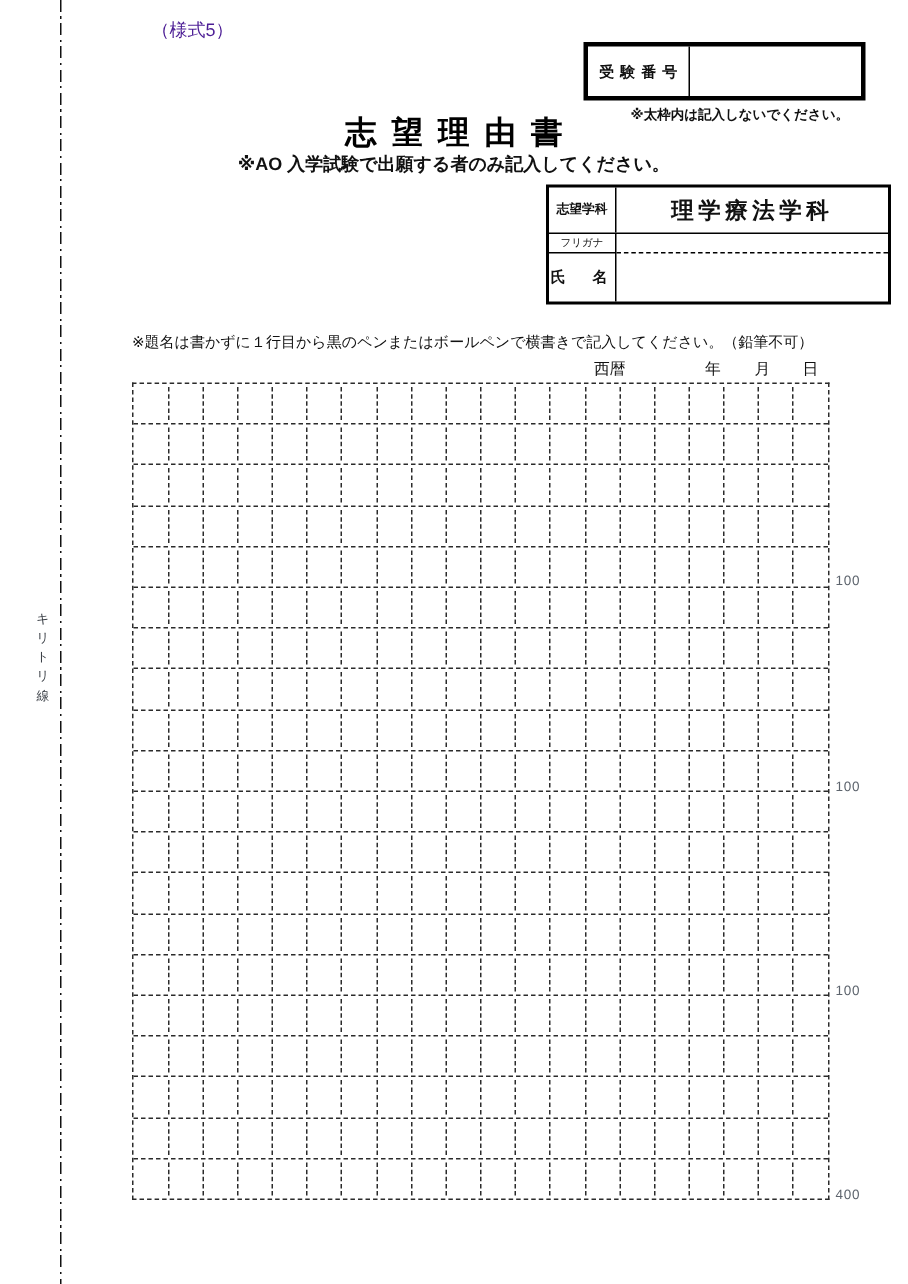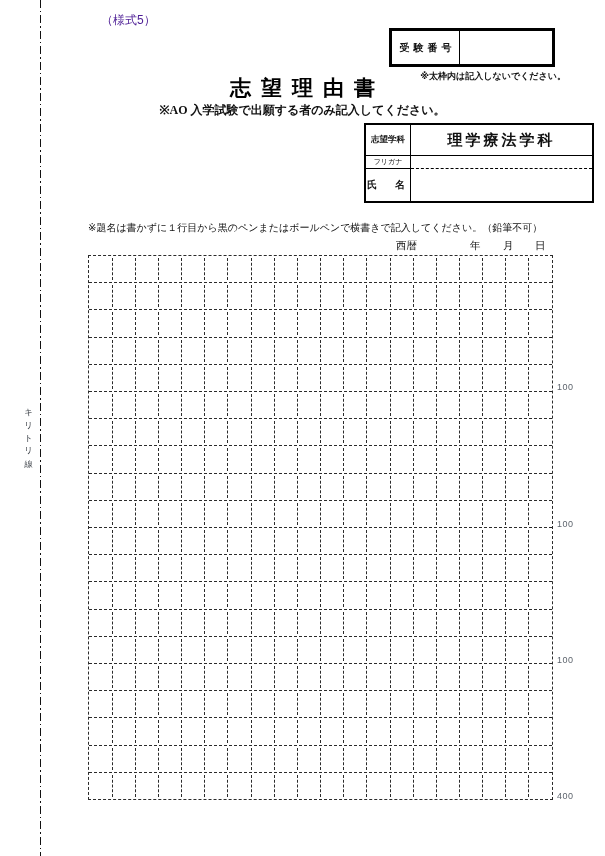--- a/index.html
+++ b/index.html
@@ -20,42 +20,42 @@
   .cutline-label {
     position:absolute; left:23px; top:402px;
     writing-mode:vertical-rl; text-orientation:upright;
     font-size:8.5px; letter-spacing:3px; color:#3a3f46;
   }
 
   
   .form-code { position:absolute; left:73px; top:12px; font-size:12px; color:#4c1d95;margin-left:28px; }
 
   .exam-box {
-    position:absolute; left:389px; top:28px; width:166px; height:39px;
+    position:absolute; left:389px; top:28px; width:188px; height:39px;
     border:3px solid #000; display:flex; background:#fff;
   }
   .exam-box .label {
     width:68px; border-right:1px solid #000; display:flex;
     align-items:center; justify-content:center;
     font-size:10px; font-weight:bold; letter-spacing:4px; padding-left:4px;
   }
   .exam-box .value { flex:1; }
   .exam-note {
     position:absolute; left:389px; top:70px; width:177px;
     font-size:9px; font-weight:bold; text-align:right; white-space:nowrap;
   }
 
   .title {
     position:absolute; left:0; top:74px; width:605px; text-align:center;
     font-size:21px; font-weight:bold; letter-spacing:10px; text-indent:10px;
     color:#000000;
   }
   .subtitle {
     position:absolute; left:0; top:101px; width:605px; text-align:center;
-    font-size:12px; font-weight:bold;font-family:Liberation Serif, serif;
+    font-size:12px; font-weight:bold;
   }
 
   
   .dept-box {
     position:absolute; left:336px; top:123px; width:230px; height:80px;
     border:2px solid #000; background:#fff;margin-left:28px;
   }
   .dept-row1 { display:flex; height:31px; border-bottom:1px solid #000; }
   .dept-row1 .label {
     width:45px; border-right:1px solid #000; display:flex;

